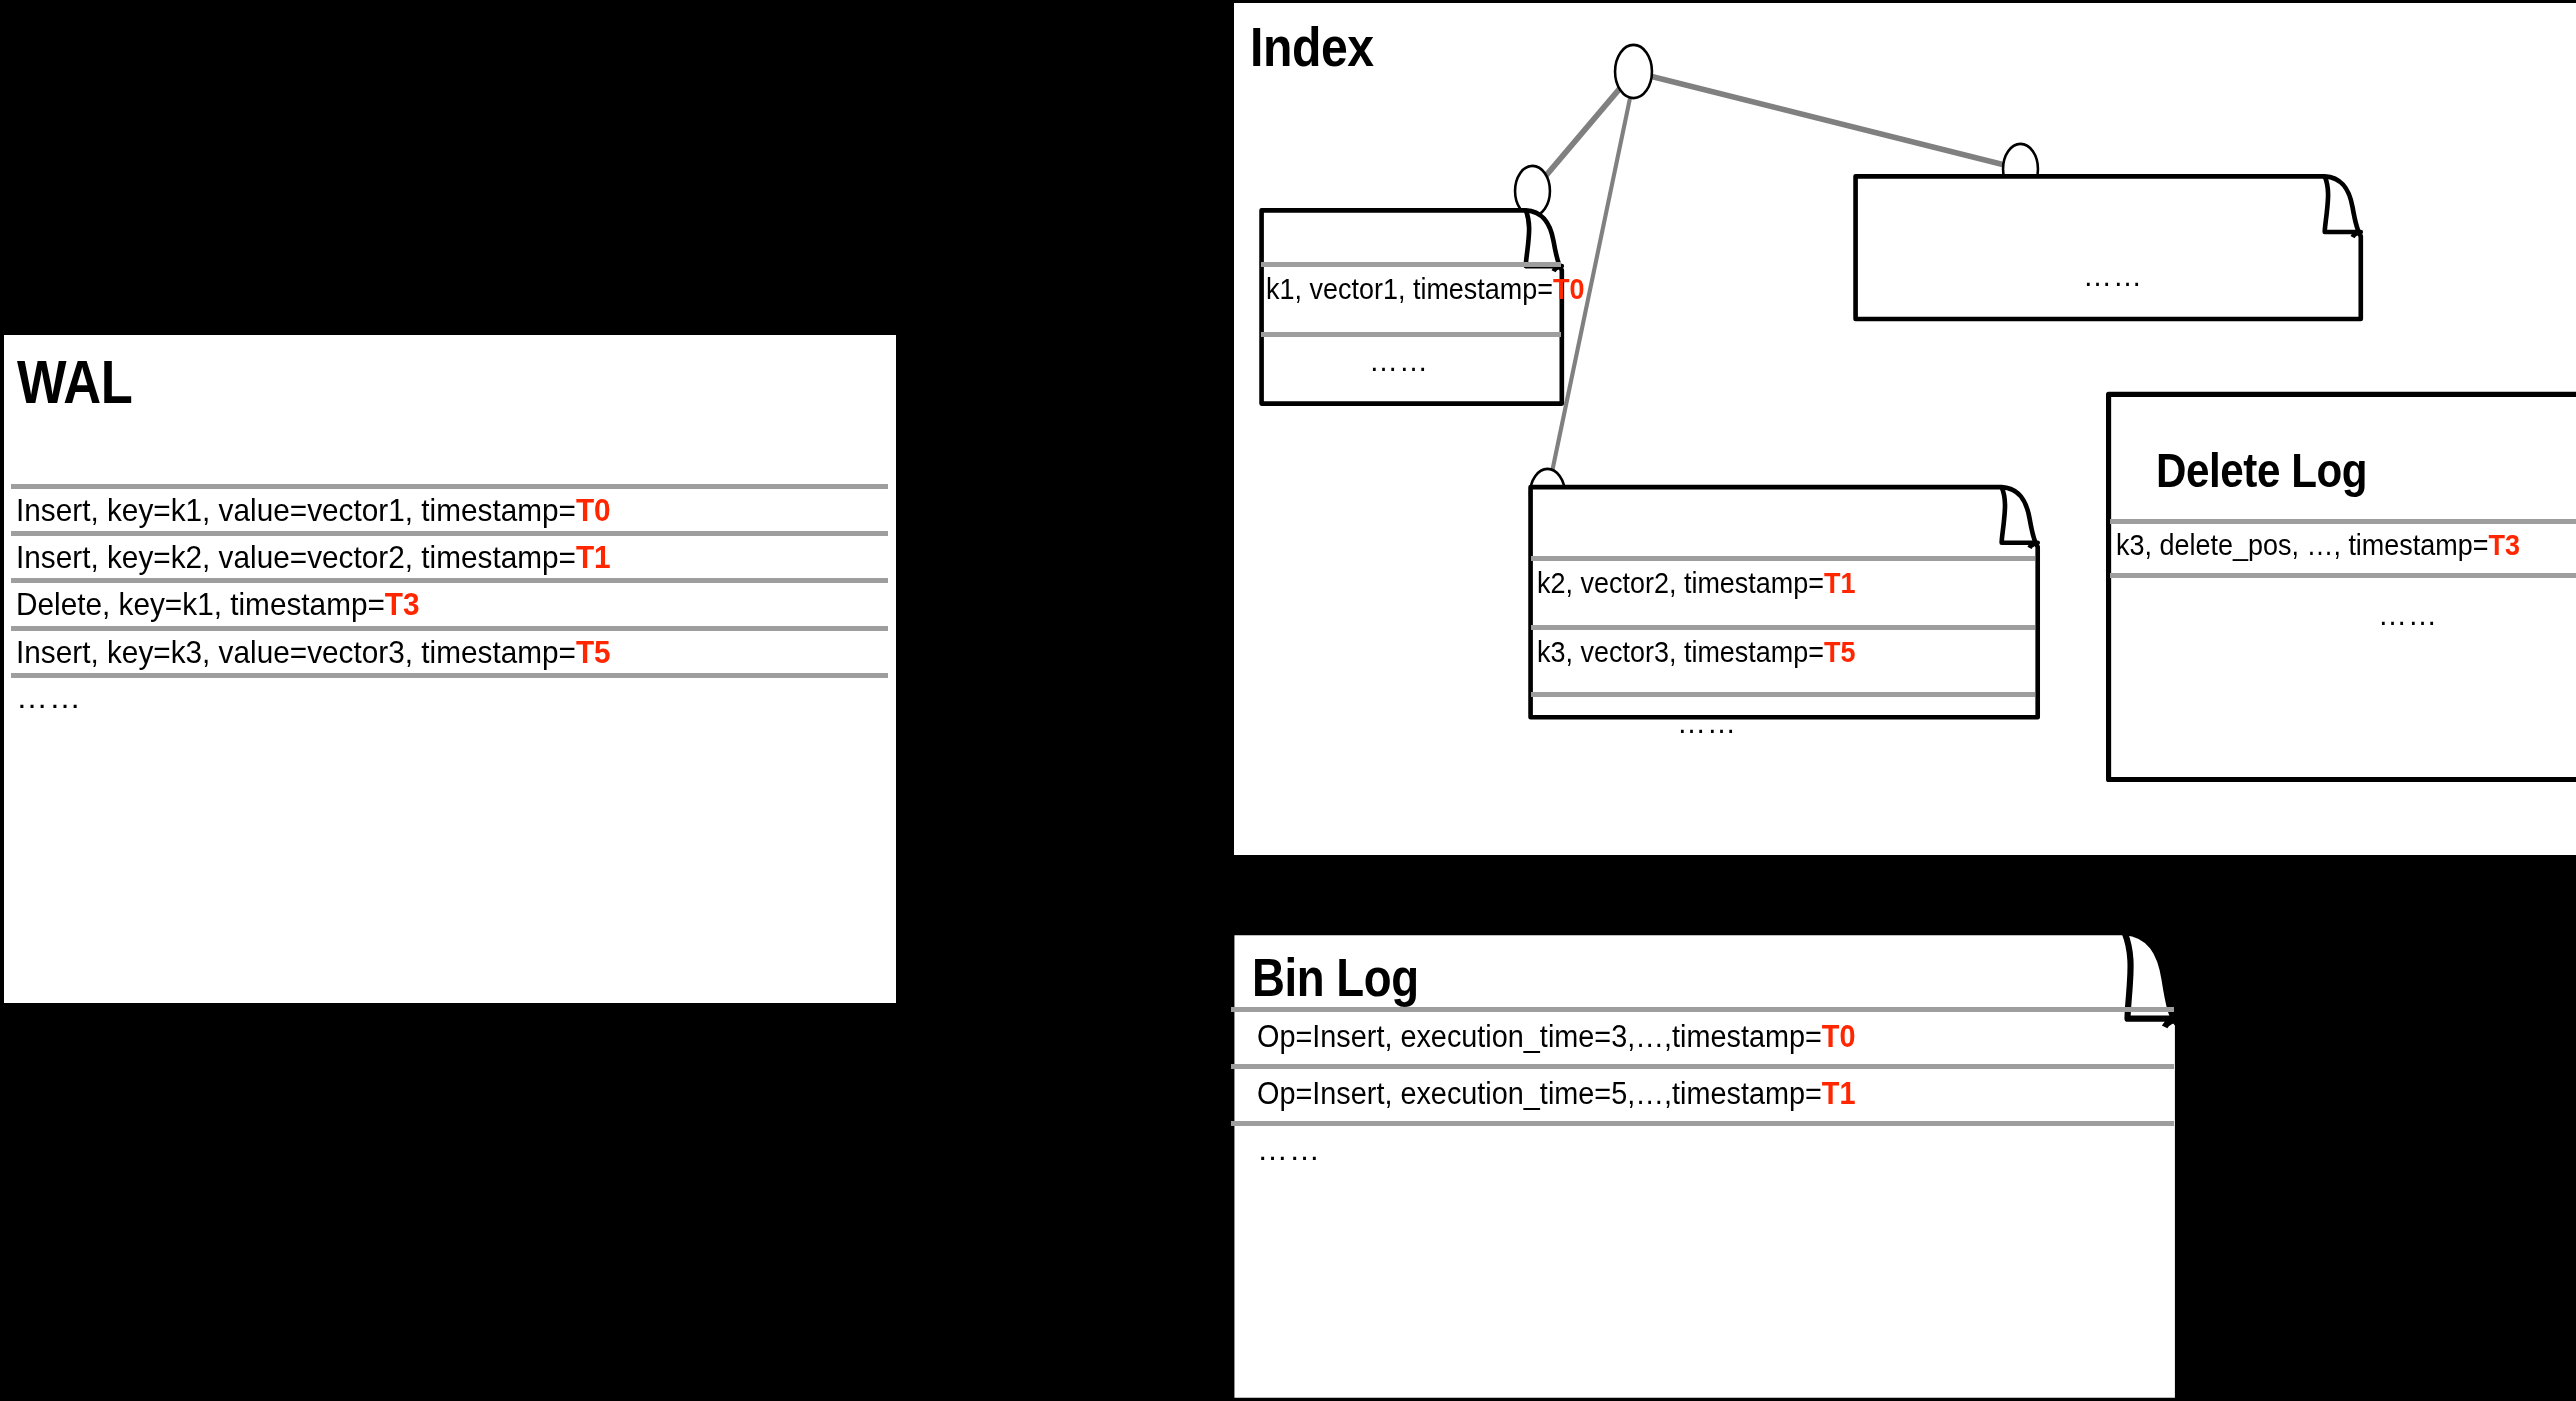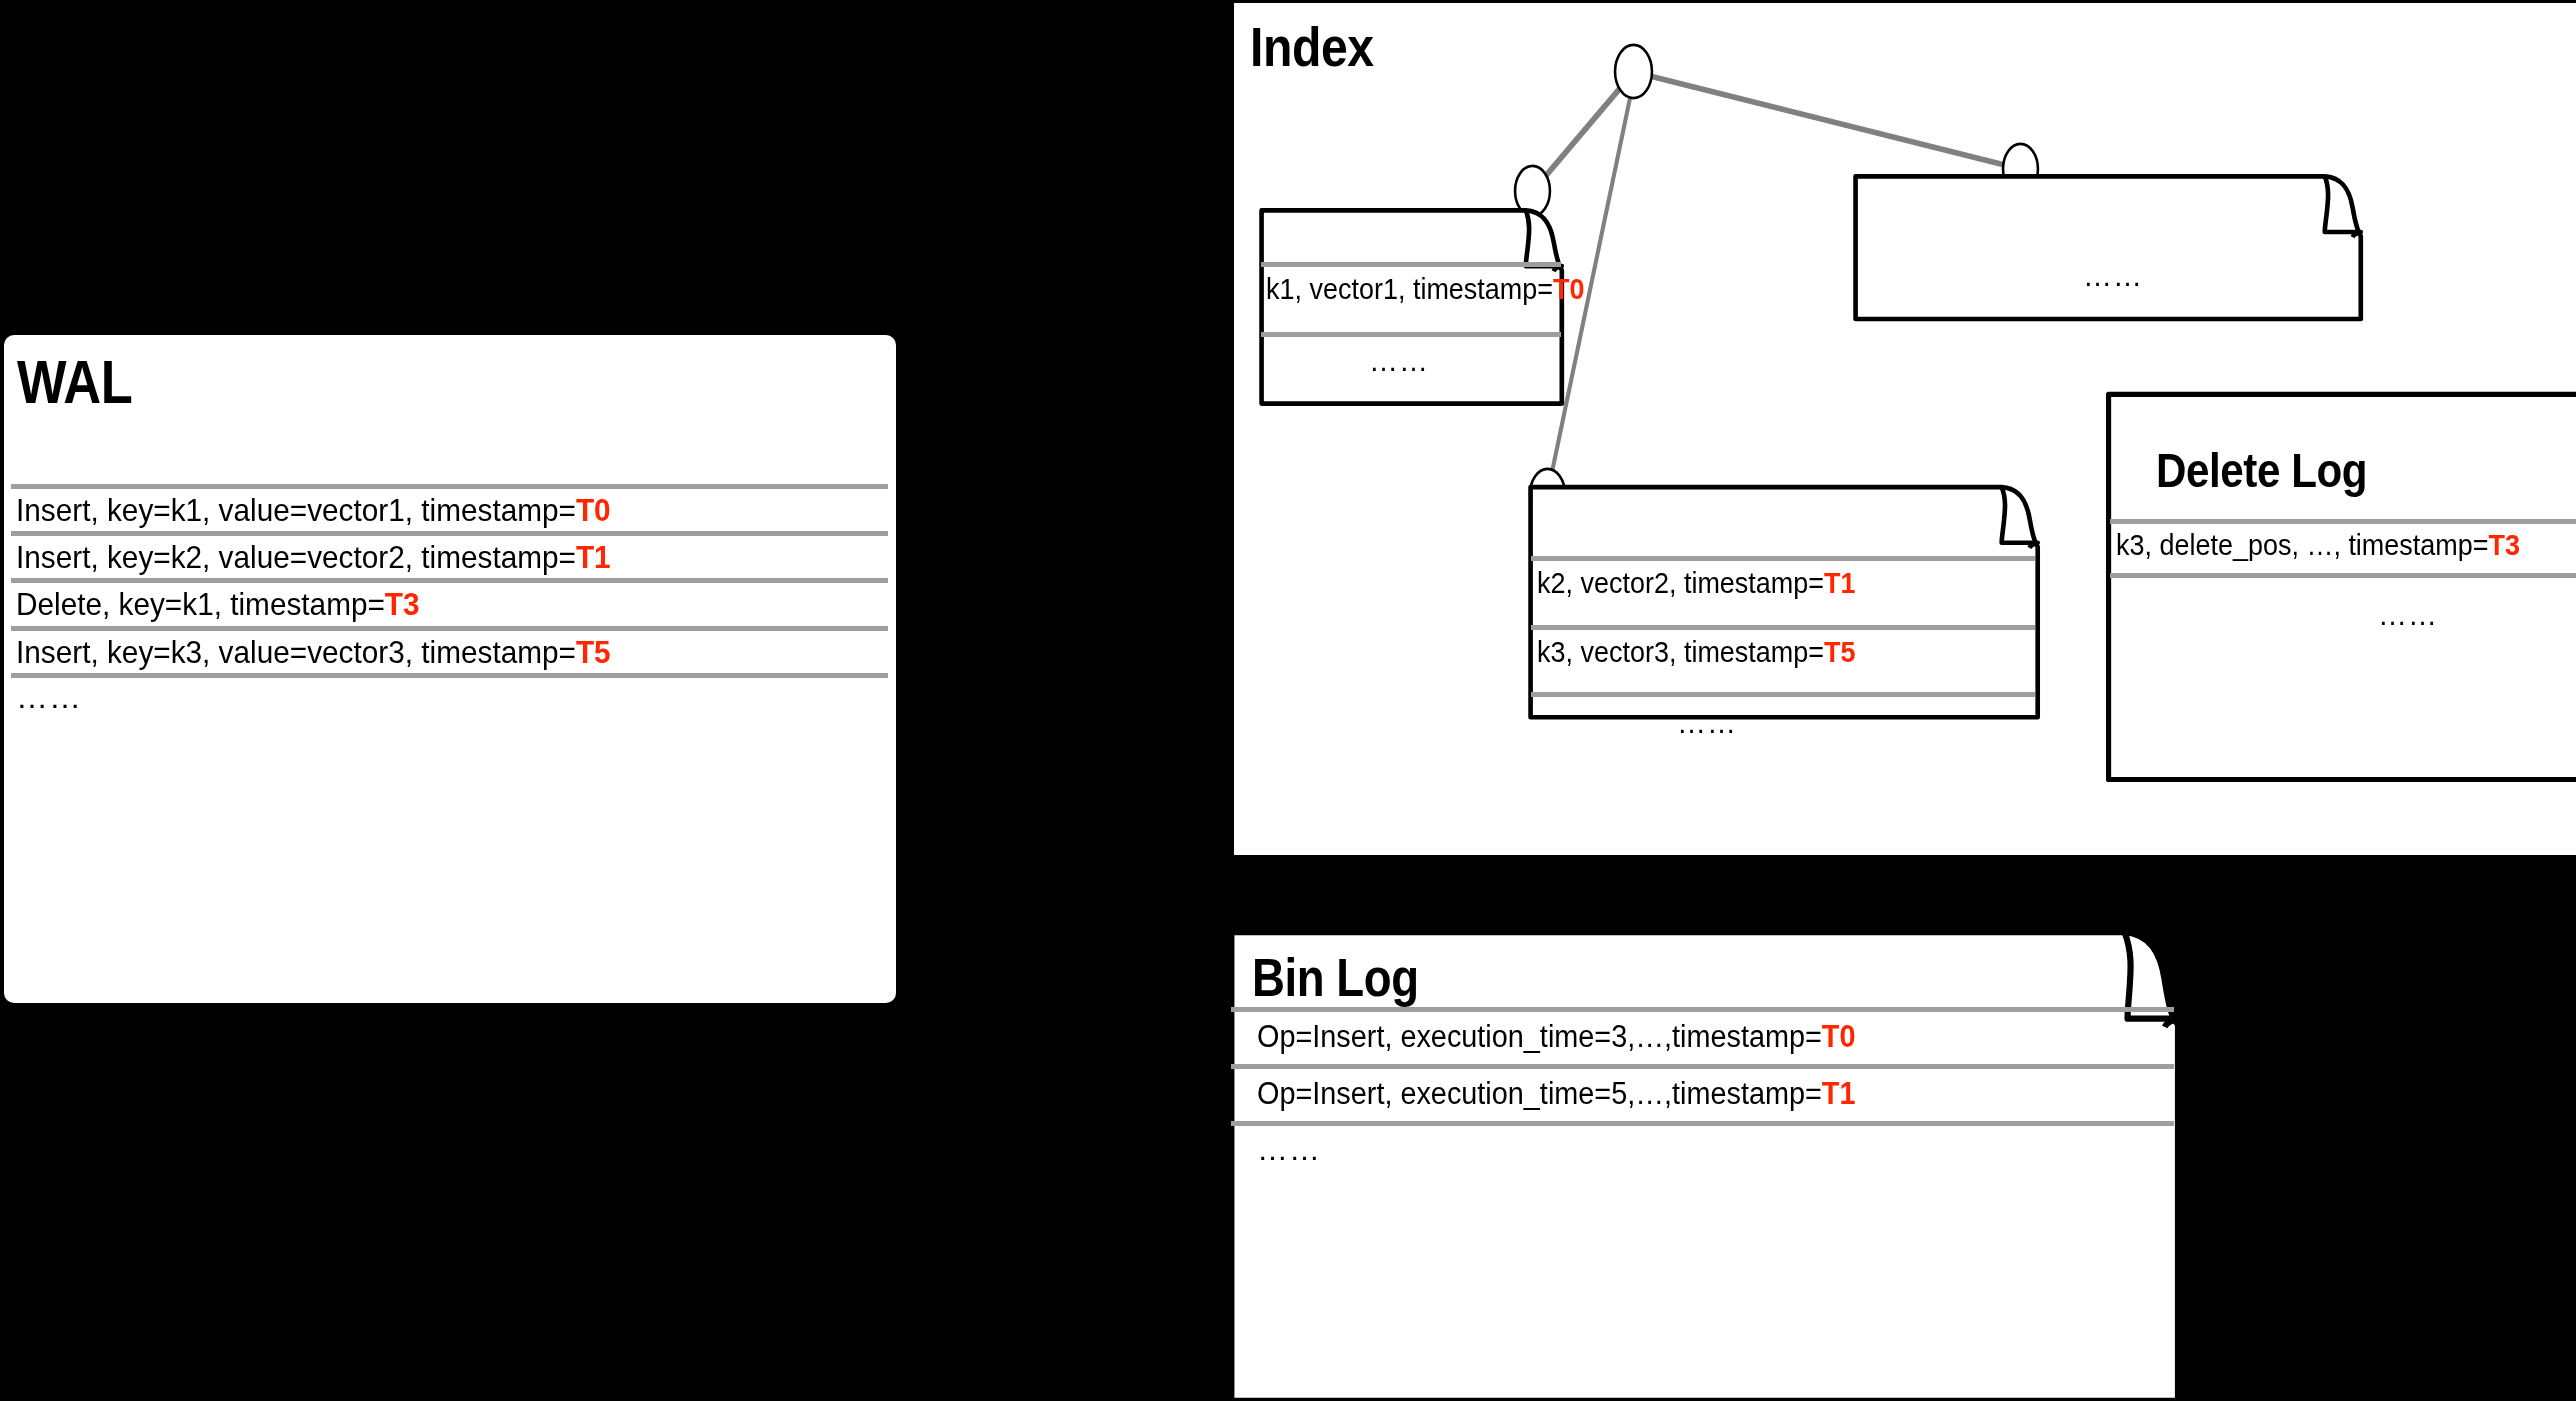--- a/index.html
+++ b/index.html
@@ -53,21 +53,21 @@
   
   .docsvg{ position:absolute; overflow:visible; }
   .node-ellipse{ position:absolute; }
   .edge{ position:absolute; }
 </style>
 </head>
 <body>
 
 <div id="stage">
 
-  <div class="panel" style="left:3.6px; top:335px; width:892px; height:668px; border-radius:10px;">
+  <div class="panel" style="left:3.6px; top:335px; width:892px; height:668px; border-radius:0;">
     <div class="panel-title" style="left:13.4px; top:16.5px; font-size:61px; line-height:61px;">WAL</div>
 
     <div class="divider" style="left:7.2px; top:149px; width:877px; height:4.6px;"></div>
     <div class="divider" style="left:7.2px; top:196px; width:877px; height:4.6px;"></div>
     <div class="divider" style="left:7.2px; top:243px; width:877px; height:4.6px;"></div>
     <div class="divider" style="left:7.2px; top:291px; width:877px; height:4.6px;"></div>
     <div class="divider" style="left:7.2px; top:338px; width:877px; height:4.6px;"></div>
 
     <div class="rowtext" style="left:12.4px; top:159px; font-size:32px; line-height:32px;">
       <span>Insert, key=k1, value=vector1, timestamp=</span><span class="ts">T0</span>

